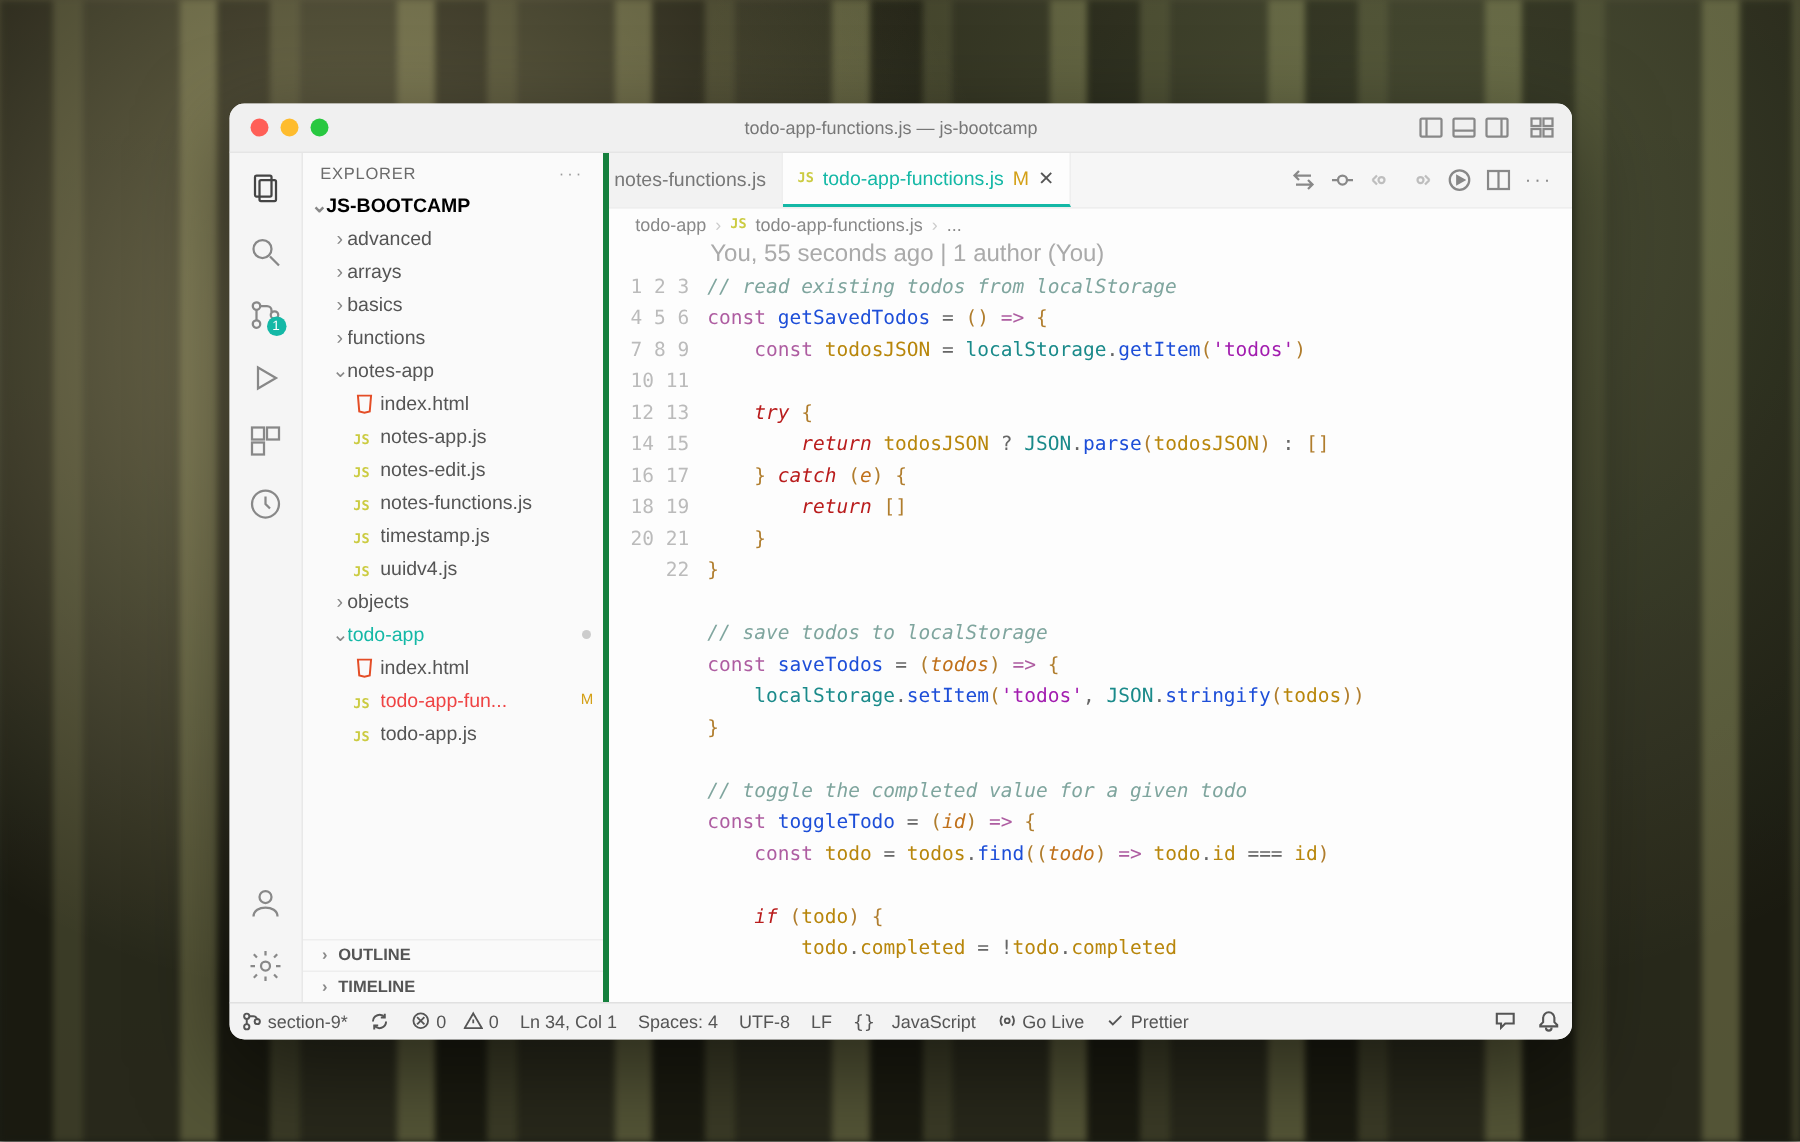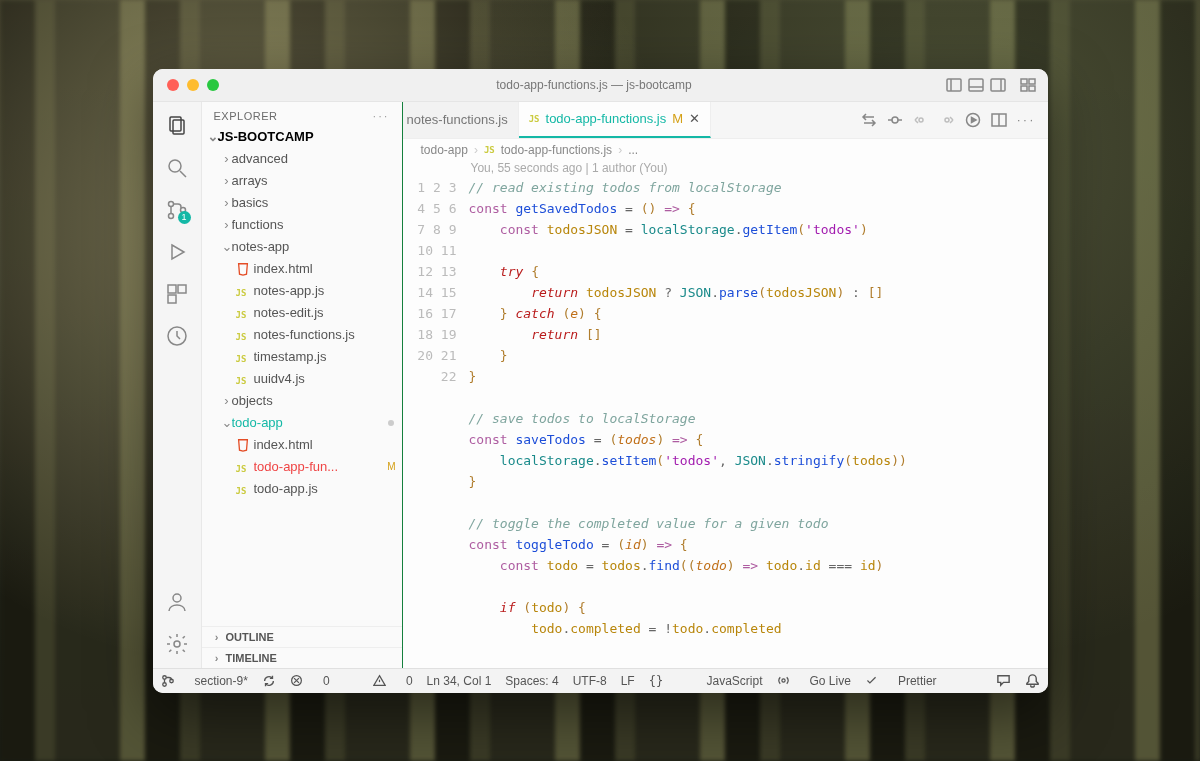--- a/index.html
+++ b/index.html
@@ -13,49 +13,49 @@
 .r{background:#ff5f57}.y{background:#febc2e}.g{background:#28c840}
 .ttl{position:absolute;left:0;right:12px;text-align:center;font-size:12px;color:#777;pointer-events:none}
 .tbr{margin-left:auto;display:flex;gap:6px;padding-right:12px;color:#888}
 .ico{width:16px;height:16px;stroke:currentColor;fill:none;stroke-width:1.5}
 .body{flex:1;display:flex;min-height:0}
 .ab{width:48px;background:#f5f5f5;display:flex;flex-direction:column;align-items:center;padding-top:12px;gap:18px;border-right:1px solid #e8e8e8}
 .ab-item{width:24px;height:24px;color:#888;cursor:pointer;position:relative}
 .ab-item.active{color:#444}
 .badge{position:absolute;bottom:-2px;right:-2px;background:#14b8a6;color:#fff;border-radius:50%;width:13px;height:13px;font-size:9px;display:flex;align-items:center;justify-content:center}
 .ab-bot{margin-top:auto;margin-bottom:12px;display:flex;flex-direction:column;gap:18px;align-items:center}
-.sb{width:200px;background:#fafafa;display:flex;flex-direction:column;border-right:1px solid #15803d}
+.sb{width:200px;background:#fafafa;display:flex;flex-direction:column;border-right:4px solid #15803d}
 .sb-hdr{display:flex;align-items:center;justify-content:space-between;padding:8px 12px 4px;font-size:11px;color:#6b6b6b;letter-spacing:0.5px}
 .tree{flex:1;overflow:auto;font-size:13px;color:#555}
 .row{display:flex;align-items:center;height:22px;cursor:pointer;white-space:nowrap}
 .row.sel{color:#14b8a6}
 .chev{display:inline-block;width:10px;text-align:center;color:#888}
 .fico{width:14px;height:14px;margin-right:4px;flex:none}
 .js{color:#cbcb41;font-weight:600;font-size:9px;font-family:monospace}
 .fn{overflow:hidden;text-overflow:ellipsis}
 .dim{color:#ef4444}
 .mod{color:#d4a017;font-size:10px;margin-left:auto;margin-right:6px}
 .moddot{width:6px;height:6px;border-radius:50%;background:#ccc;margin-left:auto;margin-right:8px}
 .sb-sec{font-size:11px;font-weight:600;padding:4px 10px;border-top:1px solid #eee;display:flex;align-items:center;gap:4px;color:#555}
 .main{flex:1;display:flex;flex-direction:column;min-width:0;background:#fdfdfd}
 .tabs{height:36px;display:flex;align-items:stretch;border-bottom:1px solid #eee;background:#f6f6f6}
 .tab{display:flex;align-items:center;padding:0 10px;gap:6px;border-right:1px solid #eee;font-size:13px;color:#777;cursor:pointer;background:#f2f2f2}
 .tab.act{background:#fdfdfd;color:#14b8a6;border-bottom:2px solid #14b8a6}
 .tab .cls{color:#555}
 .tabactions{margin-left:auto;display:flex;align-items:center;gap:10px;padding:0 12px;color:#888}
 .crumb{padding:4px 18px;font-size:12px;color:#888;display:flex;gap:6px;align-items:center}
 .crumb .sep{color:#ccc}
-.blame{padding:0 18px 2px 68px;font-size:12px;color:#aaa}
+.blame{padding:0 18px 2px 68px;font-size:16px;color:#aaa}
 .editor{flex:1;display:flex;font-family:Menlo,Consolas,monospace;font-size:13px;line-height:21px;overflow:hidden}
 .gut{width:54px;text-align:right;color:#bbb;padding-right:12px}
 .code{flex:1;white-space:pre;color:#555}
 .cm{color:#7fa59e;font-style:italic}.kw{color:#b91c1c;font-style:italic}.kw2{color:#ae5da1}.fn2{color:#1d4ed8}.op{color:#666}.pn{color:#b07d2d}.str{color:#a21caf}.prm{color:#c0701a;font-style:italic}.id{color:#b8860b}.gl{color:#1a8a8a}
 .status{height:24px;background:#f3f3f3;border-top:1px solid #e0e0e0;display:flex;align-items:center;font-size:12px;color:#555;padding:0 8px;gap:14px}
 .status .r2{margin-left:auto;display:flex;gap:14px;align-items:center}
-.sitem{display:flex;align-items:center;gap:20px;cursor:pointer}
+.sitem{display:flex;align-items:center;gap:4px;cursor:pointer}
 </style>
 </head>
 <body>
 
 <div class="bgtrees"></div>
 <div class="bglight"></div>
 
 <div class="win">
 
   <div class="tb">

